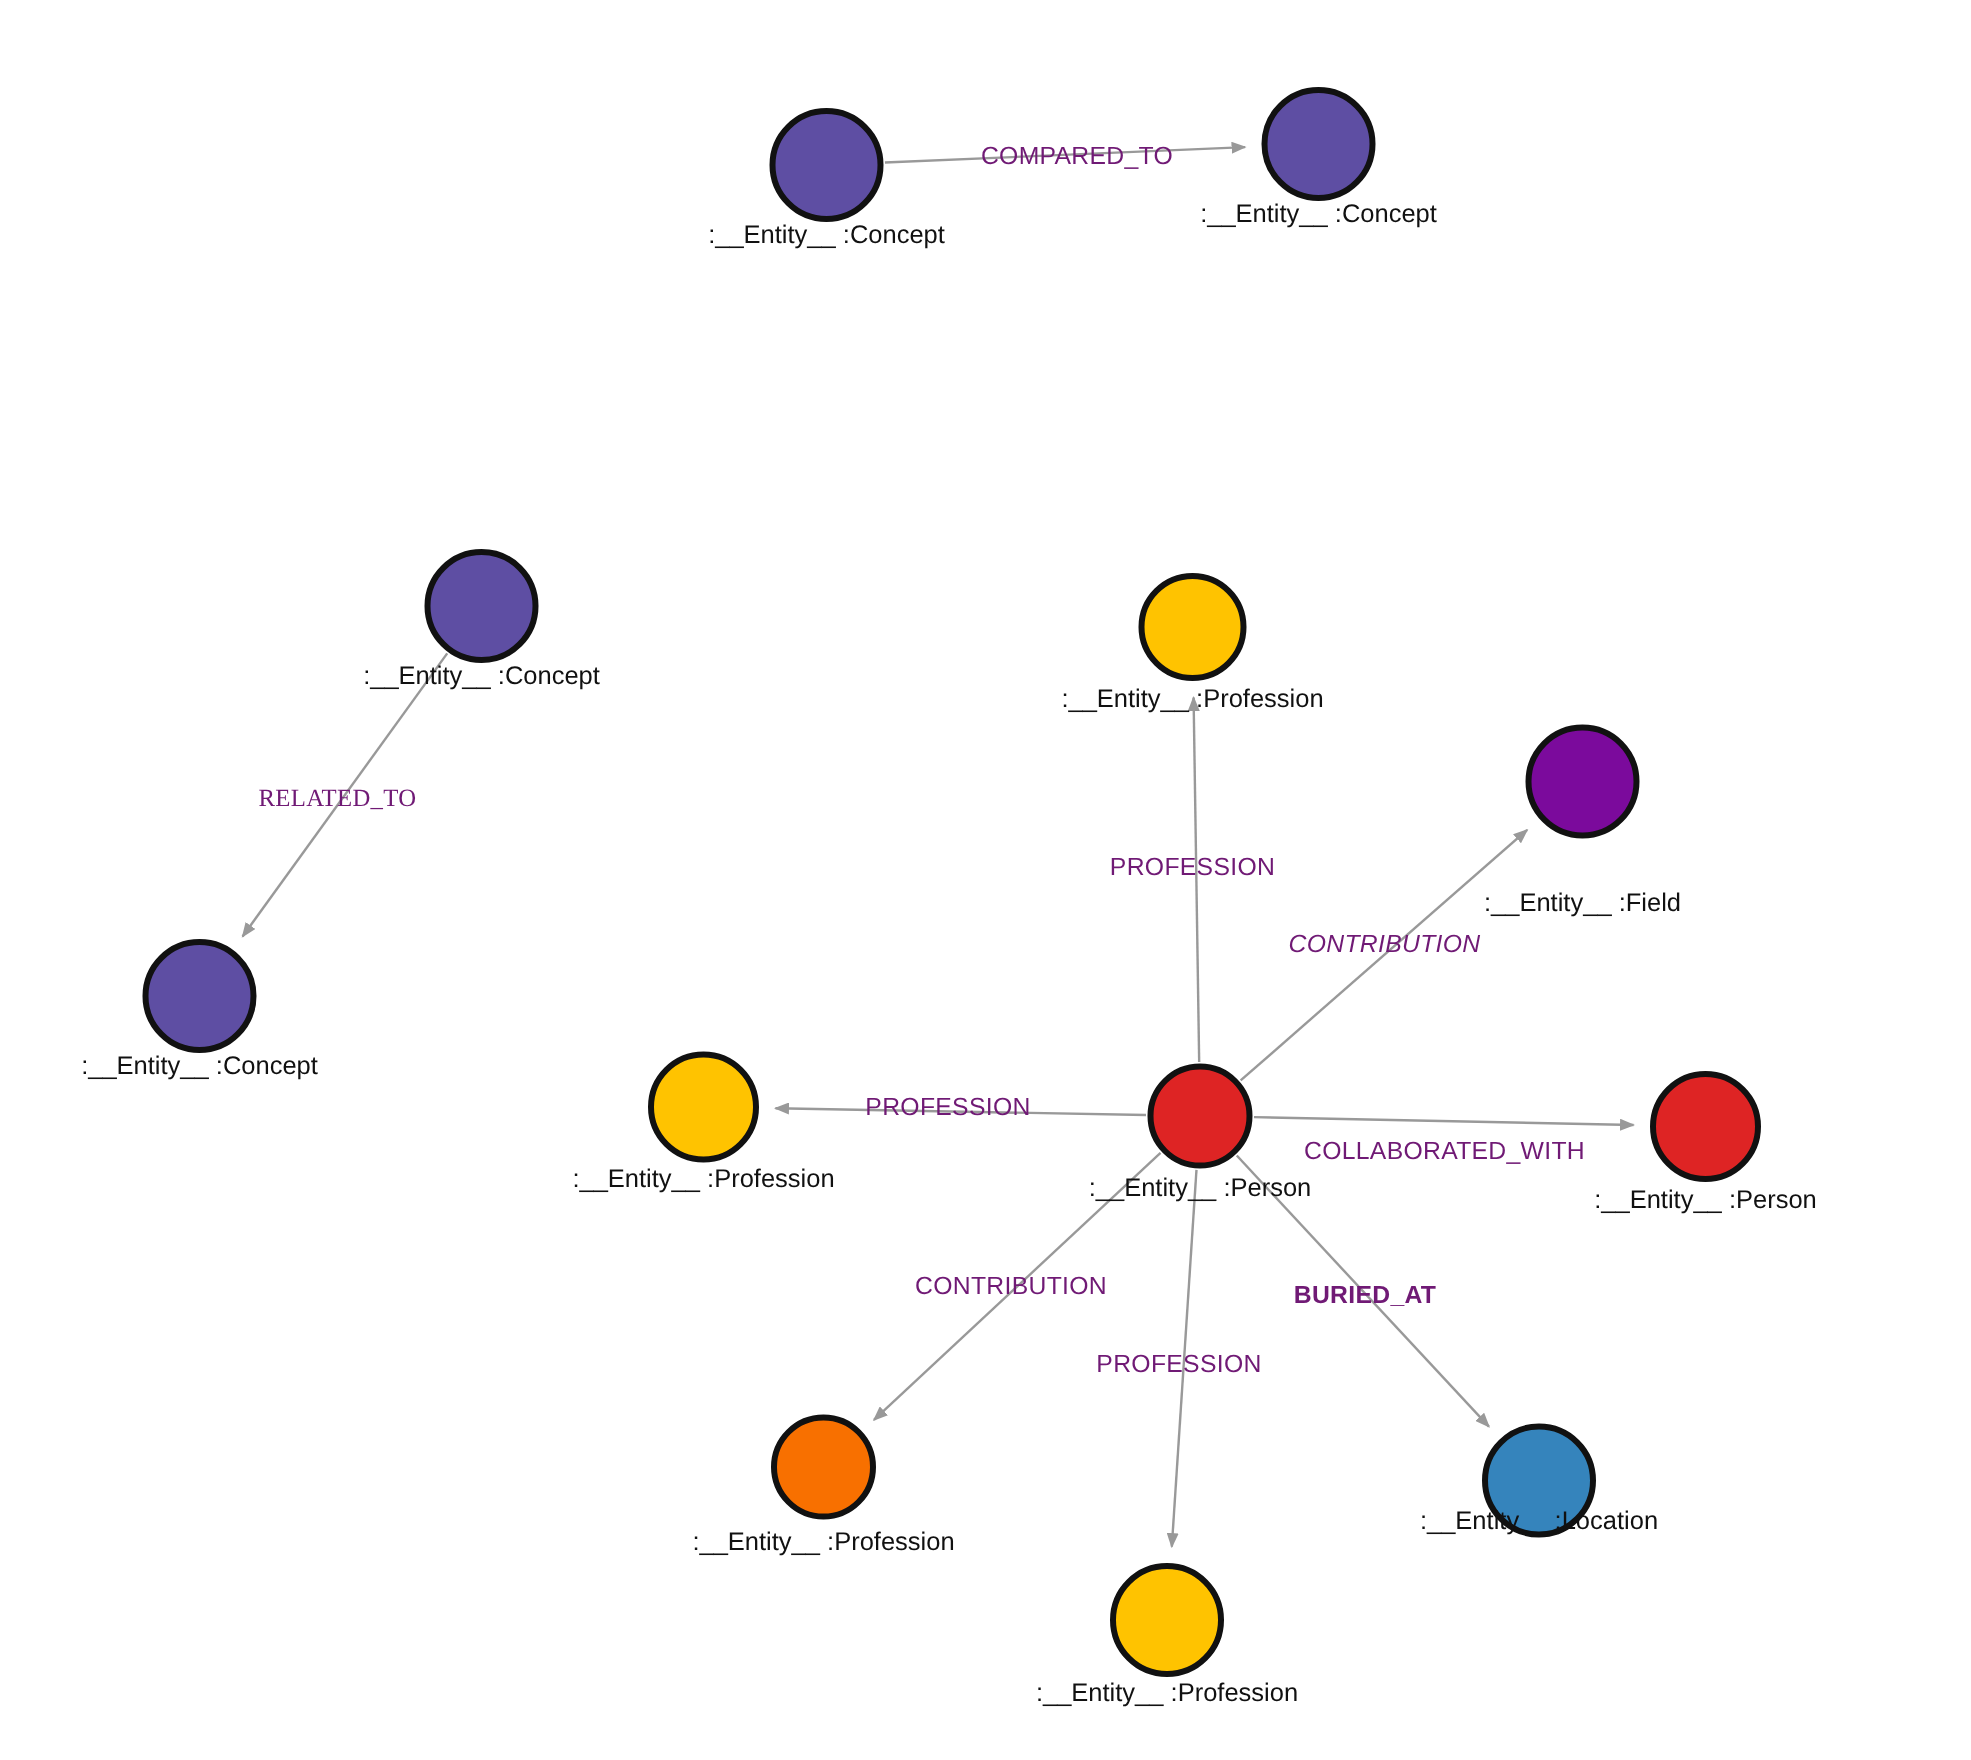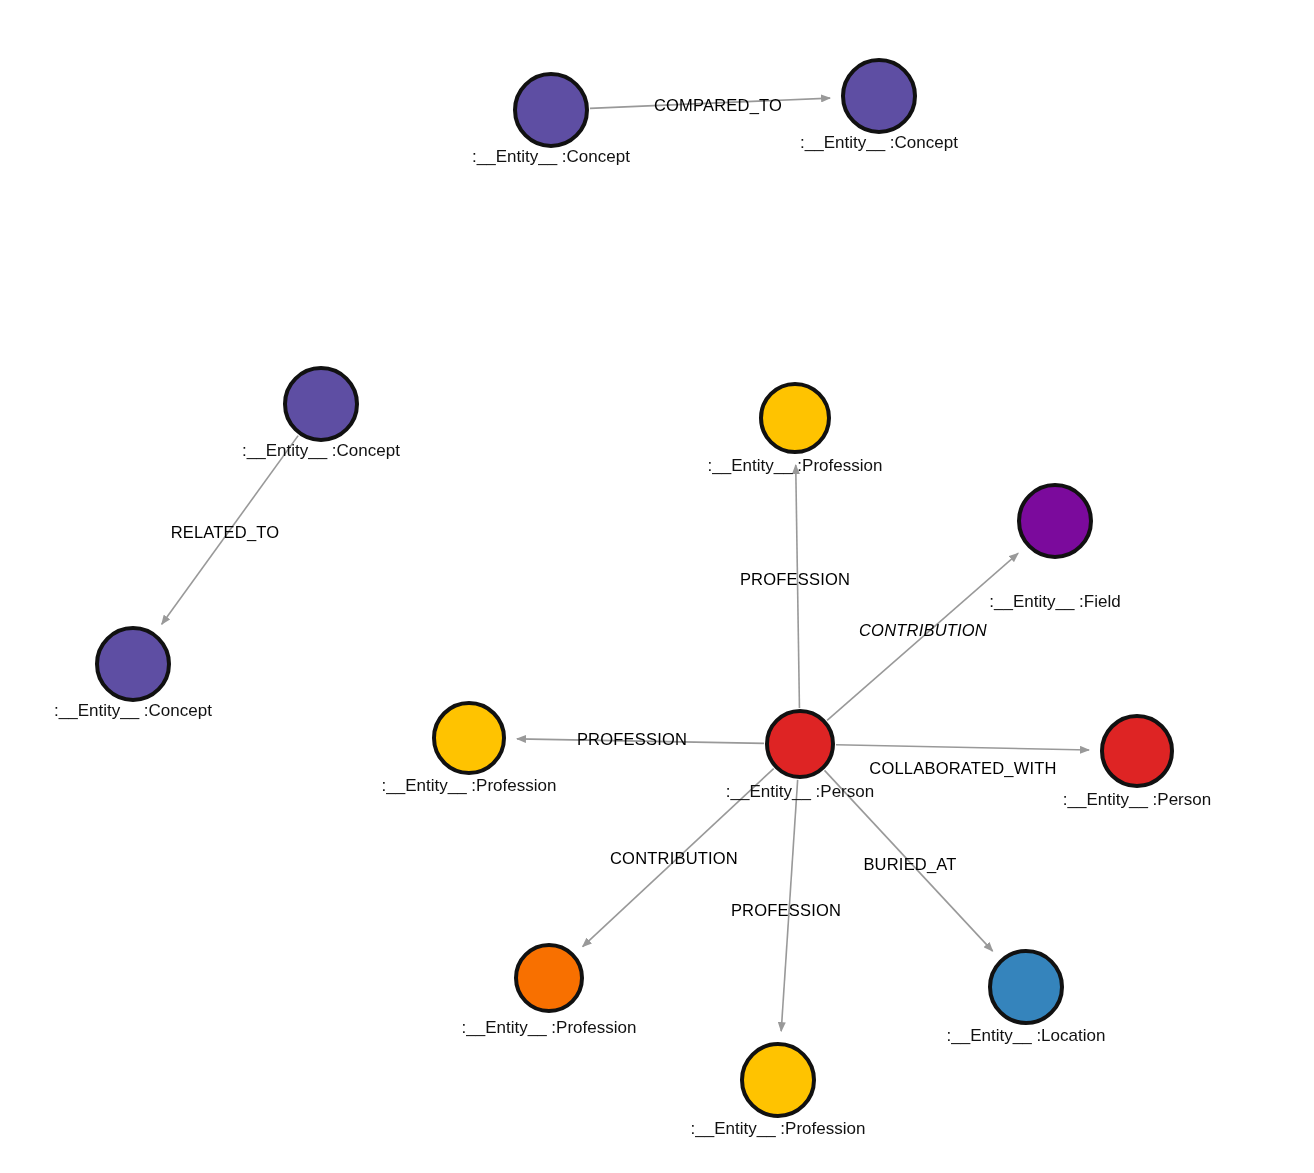--- a/index.html
+++ b/index.html
@@ -39,21 +39,21 @@
     color: #111111;
     white-space: nowrap;
     text-align: center;
     transform: translateX(-50%);
     letter-spacing: 0px;
   }
   .edge-label {
     position: absolute;
     font-family: "Liberation Sans", sans-serif;
     font-size: 16.5px;
-    color: #000000;
+    color: #701a75;
     white-space: nowrap;
     transform: translate(-50%, -50%);
     letter-spacing: 0.2px;
   }
 </style>
 </head>
 <body>
 
 <div id="graph-canvas" style="width: 1314px; height: 1173px; background: rgb(255, 255, 255);">
   <svg id="edge-layer" viewBox="0 0 1314 1173" width="1314" height="1173" xmlns="http://www.w3.org/2000/svg">
@@ -92,25 +92,25 @@
       <div class="node-label" style="left: 551px; top: 147px;">:__Entity__ :Concept</div>
       <div class="node-label" style="left: 879px; top: 133px;">:__Entity__ :Concept</div>
       <div class="node-label" style="left: 321px; top: 441px;">:__Entity__ :Concept</div>
       <div class="node-label" style="left: 133px; top: 701px;">:__Entity__ :Concept</div>
       <div class="node-label" style="left: 795px; top: 456px;">:__Entity__ :Profession</div>
       <div class="node-label" style="left: 1055px; top: 592px;">:__Entity__ :Field</div>
       <div class="node-label" style="left: 800px; top: 782px;">:__Entity__ :Person</div>
       <div class="node-label" style="left: 469px; top: 776px;">:__Entity__ :Profession</div>
       <div class="node-label" style="left: 1137px; top: 790px;">:__Entity__ :Person</div>
       <div class="node-label" style="left: 549px; top: 1018px;">:__Entity__ :Profession</div>
-      <div class="node-label" style="left: 1026px; top: 1026px;">:__Entity__ :Location</div>
+      <div class="node-label" style="left: 1026px; top: 1004px;">:__Entity__ :Location</div>
       <div class="node-label" style="left: 778px; top: 1119px;">:__Entity__ :Profession</div>
       <div class="edge-label" style="left: 718px; top: 105px;">COMPARED_TO</div>
-      <div class="edge-label" style="left: 225px; top: 532px;">RELATED_TO</div>
+      <div class="edge-label" style="left: 225px; top: 532px; font-family: Liberation Serif, serif;">RELATED_TO</div>
       <div class="edge-label" style="left: 795px; top: 579px;">PROFESSION</div>
       <div class="edge-label" style="left: 923px; top: 630px; font-style: italic;">CONTRIBUTION</div>
       <div class="edge-label" style="left: 632px; top: 739px;">PROFESSION</div>
       <div class="edge-label" style="left: 963px; top: 768px;">COLLABORATED_WITH</div>
       <div class="edge-label" style="left: 674px; top: 858px;">CONTRIBUTION</div>
       <div class="edge-label" style="left: 786px; top: 910px;">PROFESSION</div>
-      <div class="edge-label" style="left: 910px; top: 864px;">BURIED_AT</div>
+      <div class="edge-label" style="left: 910px; top: 864px; font-weight: bold;">BURIED_AT</div>
     </div>
 </div>
 
 </body></html>

